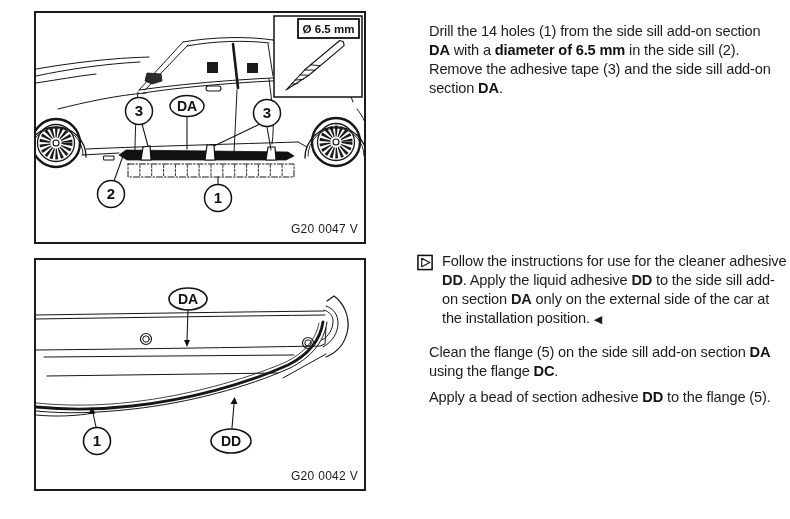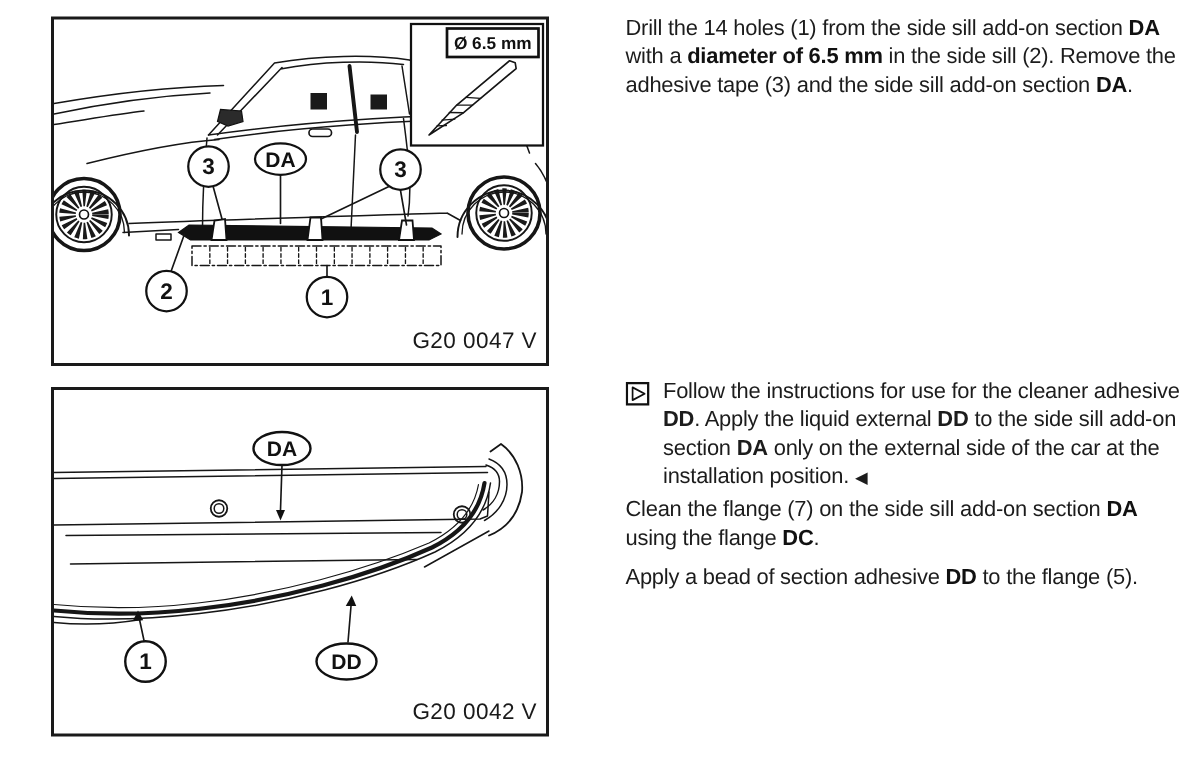--- a/index.html
+++ b/index.html
@@ -5,25 +5,25 @@
   html,body{margin:0;padding:0;background:#fff;}
   body{width:790px;height:519px;overflow:hidden;
        font-family:"Liberation Sans",sans-serif;color:#1c1c1c;}
   .page{position:relative;width:790px;height:519px;background:#fff;}
 
   .figure{position:absolute;left:34px;width:332px;height:233px;
           border:2px solid #1a1a1a;background:#fff;box-sizing:border-box;}
   .figure-1{top:11px;}
   .figure-2{top:258px;}
   .figure svg{display:block;width:100%;height:100%;}
-  .fig-caption{position:absolute;right:6px;bottom:6px;font-size:15px;
+  .fig-caption{position:absolute;right:6px;bottom:6px;font-size:12px;
                letter-spacing:.3px;color:#1a1a1a;margin-top:36px;}
 
   .col{position:absolute;left:417px;top:0;width:372px;}
-  .para{position:absolute;left:0;margin:0;font-size:14.6px;line-height:19px;
+  .para{position:absolute;left:0;margin:12px;font-size:14.6px;line-height:19px;
         letter-spacing:-0.15px;color:#1c1c1c;}
   .para b{font-weight:bold;color:#111;}
   .p-drill{top:10px;}
   .p-clean{top:331px;}
   .p-bead{top:376px;}
   .note{position:absolute;left:0;top:252px;display:flex;align-items:flex-start;}
   .note-icon{flex:0 0 17px;width:17px;height:17px;margin-top:2px;}
   .note-text{margin-left:8px;width:347px;font-size:14.6px;line-height:19px;
              letter-spacing:-0.15px;}
   .end-marker{font-size:11px;}
@@ -141,21 +141,21 @@
 
   <div class="col">
 
     <p class="para p-drill"><span>Drill the 14 holes (1) from the side sill add-on section </span><b>DA</b><span> with a </span><b>diameter of 6.5 mm</b><span> in the side sill (2). Remove the adhesive tape (3) and the side sill add-on section </span><b>DA</b><span>.</span></p>
 
     <div class="note">
       <svg class="note-icon" viewBox="0 0 18 18">
         <rect x="1" y="1.5" width="15" height="15" fill="#fff" stroke="#111" stroke-width="1.6"></rect>
         <path d="M5,4.5 L13.5,9 L5,13.5 Z" fill="none" stroke="#111" stroke-width="1.2" stroke-linejoin="round"></path>
       </svg>
-      <div class="note-text"><span>Follow the instructions for use for the cleaner adhesive </span><b>DD</b><span>. Apply the liquid external </span><b>DD</b><span> to the side sill add-on section </span><b>DA</b><span> only on the external side of the car at the installation position. </span><span class="end-marker">◀</span></div>
+      <div class="note-text"><span>Follow the instructions for use for the cleaner adhesive </span><b>DD</b><span>. Apply the liquid adhesive </span><b>DD</b><span> to the side sill add-on section </span><b>DA</b><span> only on the external side of the car at the installation position. </span><span class="end-marker">◀</span></div>
     </div>
 
-    <p class="para p-clean"><span>Clean the flange (7) on the side sill add-on section </span><b>DA</b><span> using the flange </span><b>DC</b><span>.</span></p>
+    <p class="para p-clean"><span>Clean the flange (5) on the side sill add-on section </span><b>DA</b><span> using the flange </span><b>DC</b><span>.</span></p>
 
     <p class="para p-bead"><span>Apply a bead of section adhesive </span><b>DD</b><span> to the flange (5).</span></p>
   </div>
 
 </div>
 
 </body></html>

